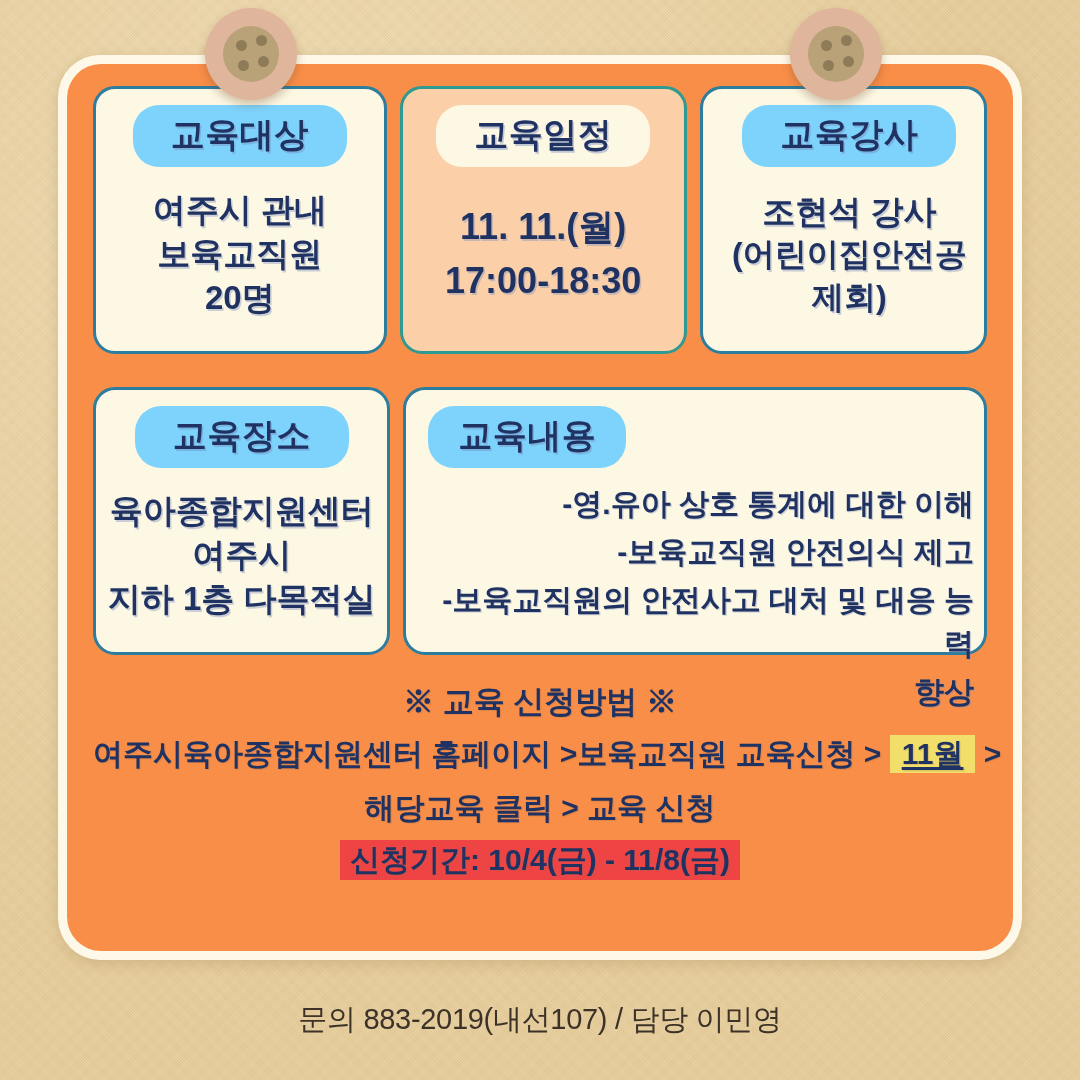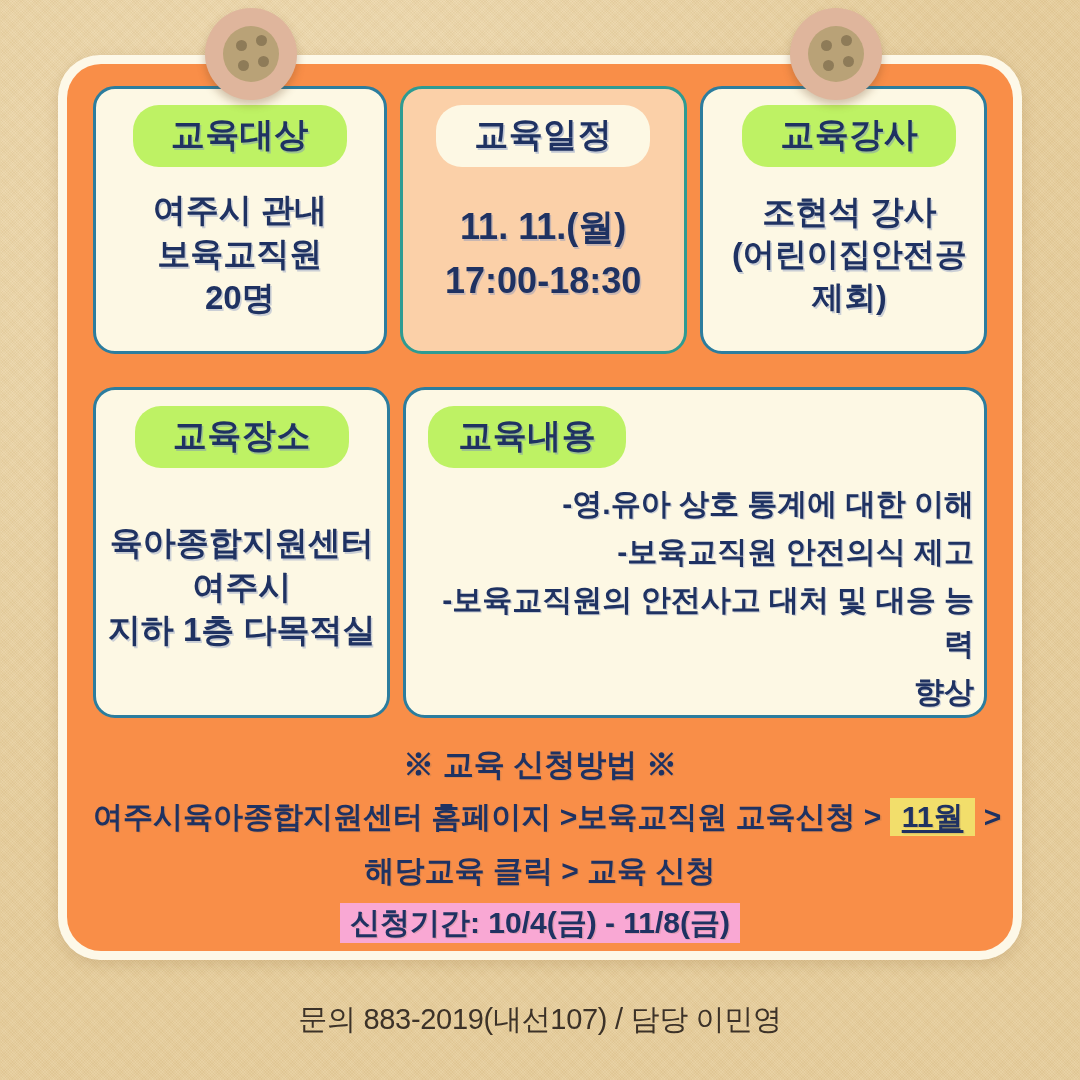--- a/index.html
+++ b/index.html
@@ -62,21 +62,21 @@
   .btn-deco .h1{ left:13px; top:14px; }
   .btn-deco .h2{ left:33px; top:9px; }
   .btn-deco .h3{ left:15px; top:34px; }
   .btn-deco .h4{ left:35px; top:30px; }
   #btn-left{ left:205px; top:8px; }
   #btn-right{ left:790px; top:8px; }
 
   
   .row{ display:flex; gap:13px; }
   .row-1{ height:268px; }
-  .row-2{ height:331px; margin-top:33px; }
+  .row-2{ height:268px; margin-top:33px; }
 
   .card{
     border:3px solid #2c7d9e;
     border-radius:22px;
     background:#fdf8e4;
     padding:16px 10px 10px 10px;
     display:flex;
     flex-direction:column;
     align-items:center;
     position:relative;
@@ -89,21 +89,21 @@
   }
   .card.c-teacher{ width:297px;padding-left:22px; }
   .card.c-place{ width:304px; }
   .card.c-content{
     width:597px;
     align-items:flex-start;
     padding-left:22px;
   }
 
   .pill{
-    background:#bef264;
+    background:#7dd3fc;
     color:#1f3262;
     border-radius:26px;
     font-size:34px;
     font-weight:bold;
     letter-spacing:.5px;
     padding:7px 38px 9px 38px;
     text-shadow:1.5px 1.5px 0 rgba(120,140,190,.45);
     white-space:nowrap;
   }
   .card.c-schedule .pill{ background:#fdf8e4;font-family:Liberation Mono, monospace; }
@@ -147,21 +147,21 @@
   .apply-line{ font-size:30px; margin-top:11px; white-space:nowrap; }
   .apply-line-2{ font-size:30px; margin-top:13px; }
   .hl-yellow{
     background:#f2de6b;
     padding:2px 12px 3px 12px;
     text-decoration:underline;
     text-underline-offset:3px;
   }
   .apply-line-3{ margin-top:11px; font-size:30px; }
   .hl-pink{
-    background:#f9a8d4;
+    background:#ef4444;
     padding:3px 10px 4px 10px;
   }
 
   
   .footer{
     position:absolute;
     left:0; right:0; top:1000px;
     text-align:center;
     font-size:29px;
     color:#3c3228;

